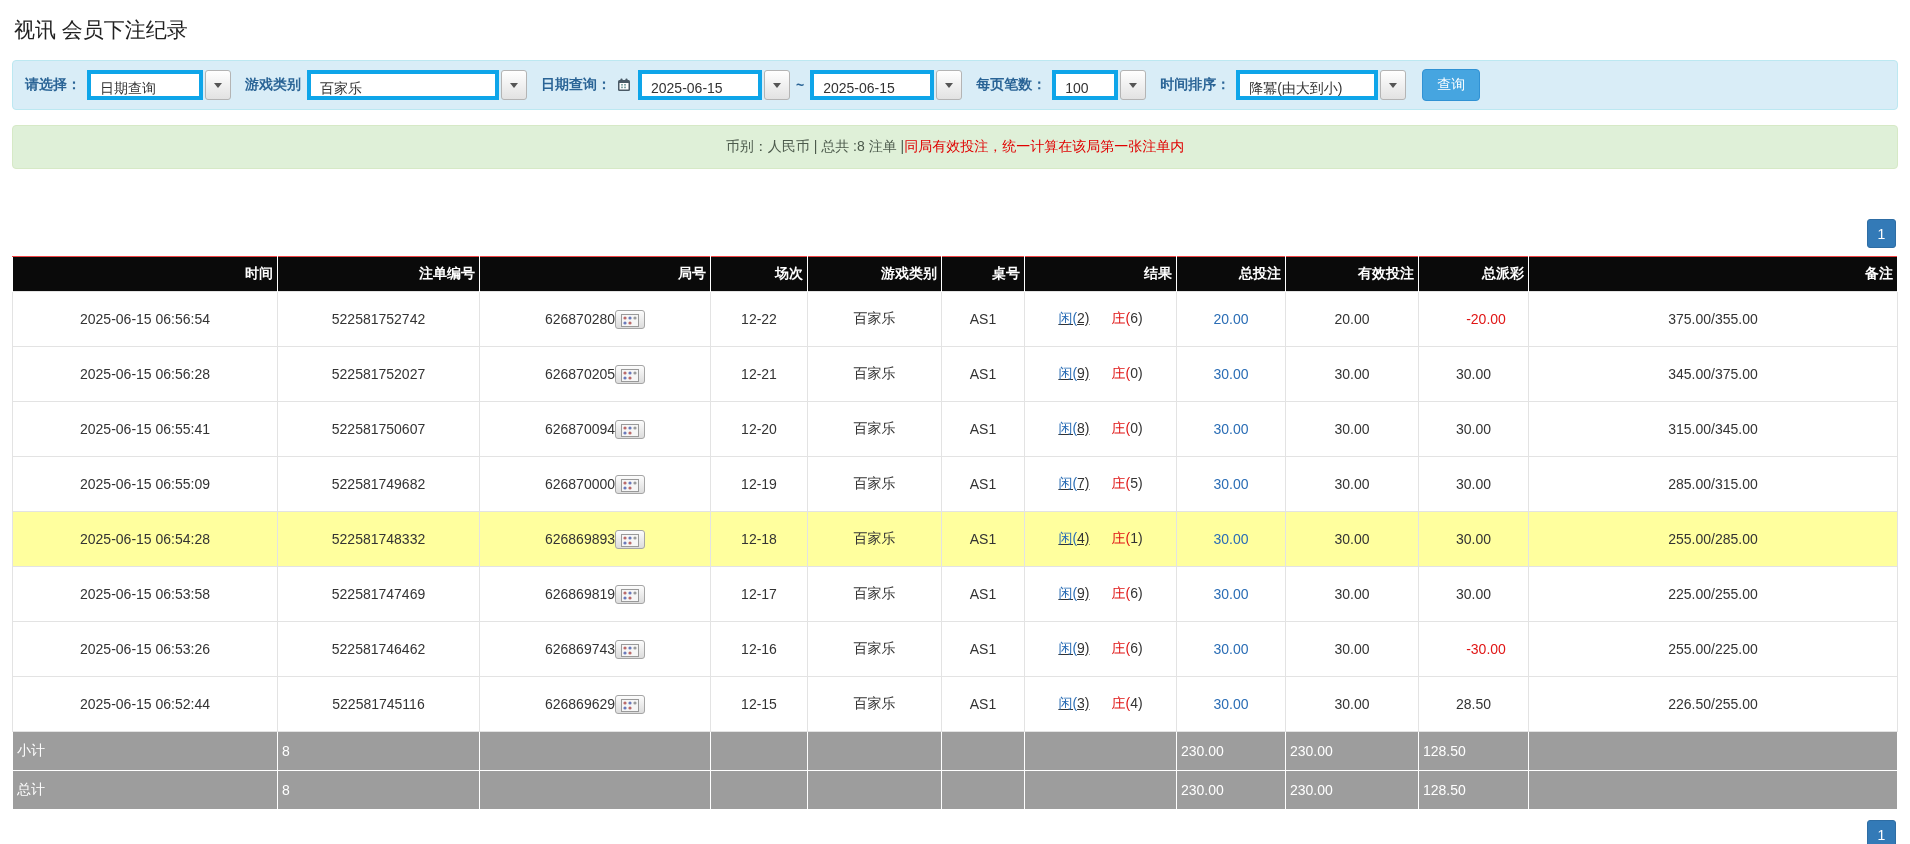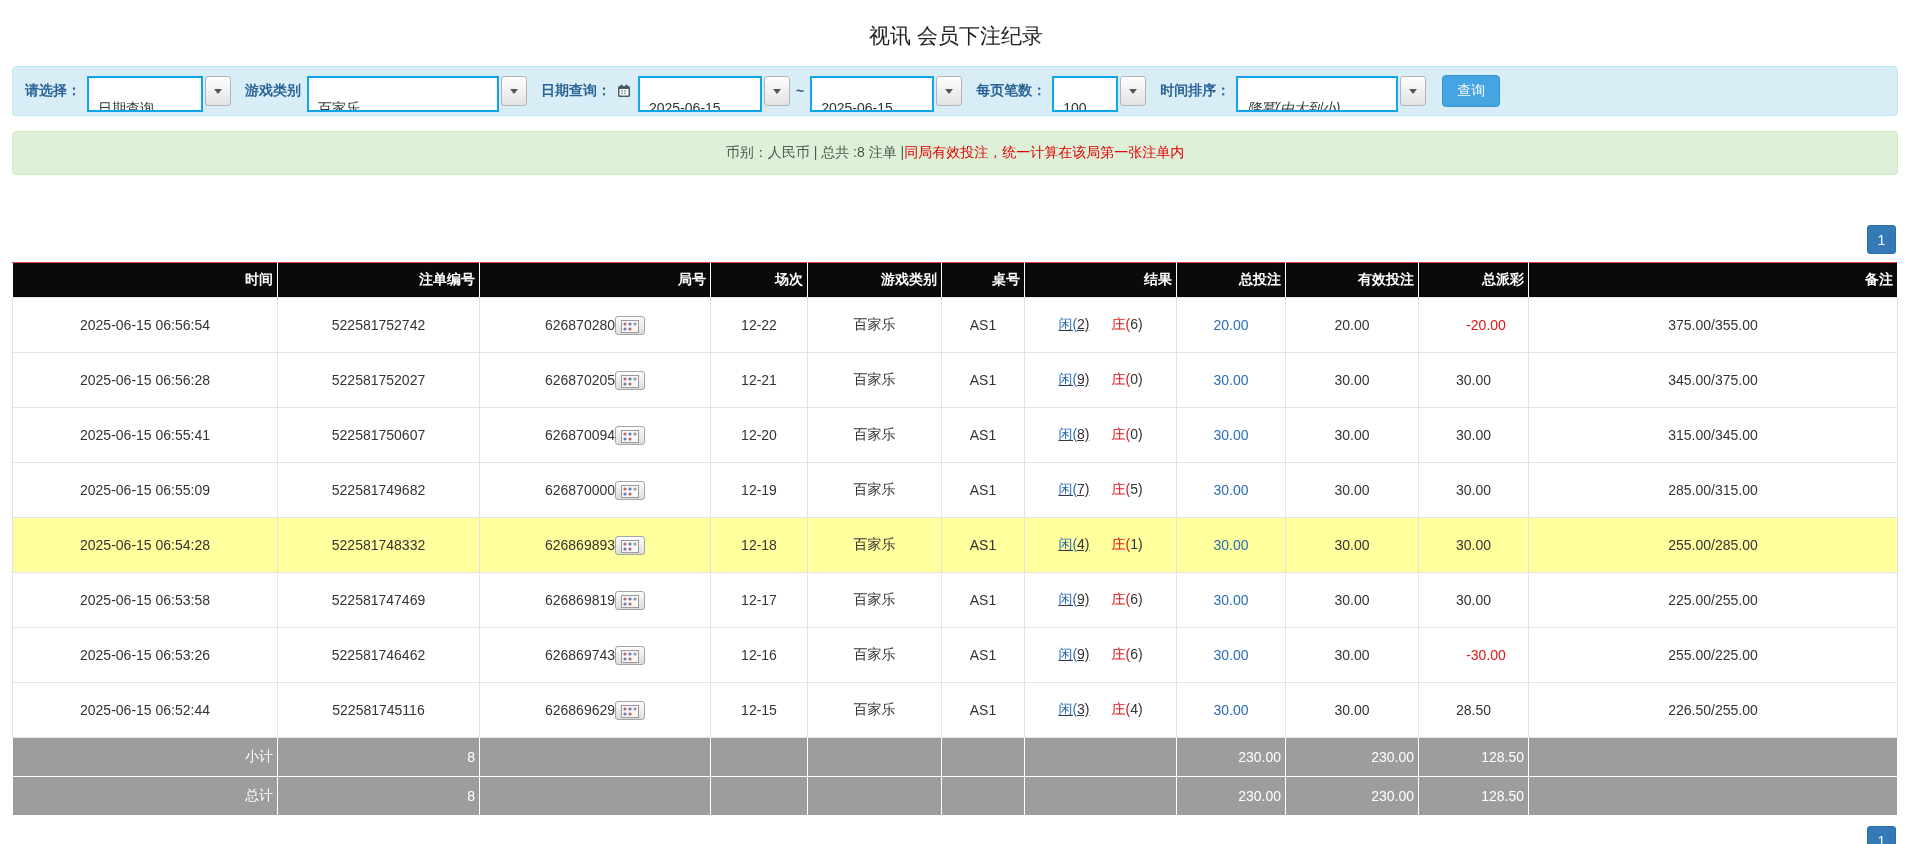--- a/index.html
+++ b/index.html
@@ -1,42 +1,42 @@
 <!DOCTYPE html>
 <html><head>
 <meta charset="utf-8">
 <style>
   * { box-sizing: border-box; margin: 0; padding: 0; }
   html, body { width: 1910px; height: 844px; overflow: hidden; background: #fff; }
   body { font-family: "Liberation Sans", "DejaVu Sans", sans-serif; color: #333; }
   .page { padding: 10px 12px; }
 
-  .page-title { font-size: 21px; font-weight: 500; color: #222; margin: 12px 0 16px 2px; text-align: center; }
+  .page-title { font-size: 21px; font-weight: 500; color: #222; margin: 6px 0 16px 2px; }
 
   
   .filter-bar {
     background: #d9edf7; border: 1px solid #bce8f1; border-radius: 4px;
     padding: 9px 10px; display: flex; align-items: center; gap: 6px;
     height: 50px;
   }
   .flabel { color: #2a6496; font-weight: bold; font-size: 14px; white-space: nowrap; margin-left: 8px; }
   .flabel:first-child { margin-left: 2px; }
   .combo { display: inline-flex; align-items: stretch; height: 30px; }
   .combo-text {
-    background: #fff; border: 2px solid #0ea5e9; padding: 16px 9px; line-height: 28px;
+    background: #fff; border: 4px solid #0ea5e9; padding: 0 9px; line-height: 28px;
     font-size: 14px; color: #333; white-space: nowrap; overflow: hidden;
   }
   .combo-btn {
     width: 26px; margin-left: 2px; border: 1px solid #b4b4b4; border-radius: 3px;
     background: linear-gradient(#ffffff, #e2e2e2);
     display: flex; align-items: center; justify-content: center; cursor: pointer;
   }
   .caret { width: 0; height: 0; border-left: 4px solid transparent; border-right: 4px solid transparent; border-top: 5px solid #555; }
   .w-query { width: 116px; } .w-game { width: 192px; } .w-date { width: 124px; }
-  .w-size  { width: 66px; }  .w-sort { width: 162px; font-style: italic; }
+  .w-size  { width: 66px; }  .w-sort { width: 142px; }
   .tilde { color: #2a6496; font-weight: bold; font-size: 14px; }
   .cal-icon { display: inline-flex; align-items: center; margin: 0 1px 0 0; }
   .search-btn {
     margin-left: 10px; background: #46a5e0; border: 1px solid #3192d4; color: #fff;
     font-size: 14px; padding: 6px 14px; border-radius: 4px; cursor: pointer;
     font-family: inherit;
   }
 
   
   .info-bar {
@@ -63,21 +63,21 @@
     border: 1px solid #fff; border-top: 1px solid #ef4444; border-bottom: none;
     text-align: right; font-size: 14px;
   }
   tbody td {
     border: 1px solid #e3e3e3; text-align: center; padding: 4px; height: 55px;
     background: #fff; color: #333; overflow: hidden; white-space: nowrap;
   }
   tr.highlight td { background: #ffff9e; }
   tfoot td {
     background: #9d9d9d; color: #fff; border: 1px solid #fff; padding: 10px 4px;
-    text-align: right; font-size: 14px; height: 38px;
+    text-align: left; font-size: 14px; height: 38px;
   }
   .round-cell .round-wrap { display: inline-flex; align-items: center; gap: 0; }
   .road-btn {
     border: 1px solid #a5a5a5; border-radius: 3px; background: linear-gradient(#fdfdfd, #dcdcdc);
     padding: 3px 5px 1px; cursor: pointer; display: inline-flex; align-items: center;
   }
   .res-p { display: inline-block; margin-right: 22px; color: #333; text-decoration: underline; }
   .res-p::first-letter { color: #2a6db5; }
   .res-b { display: inline-block; color: #333; }
   .res-b::first-letter { color: #e01515; }

